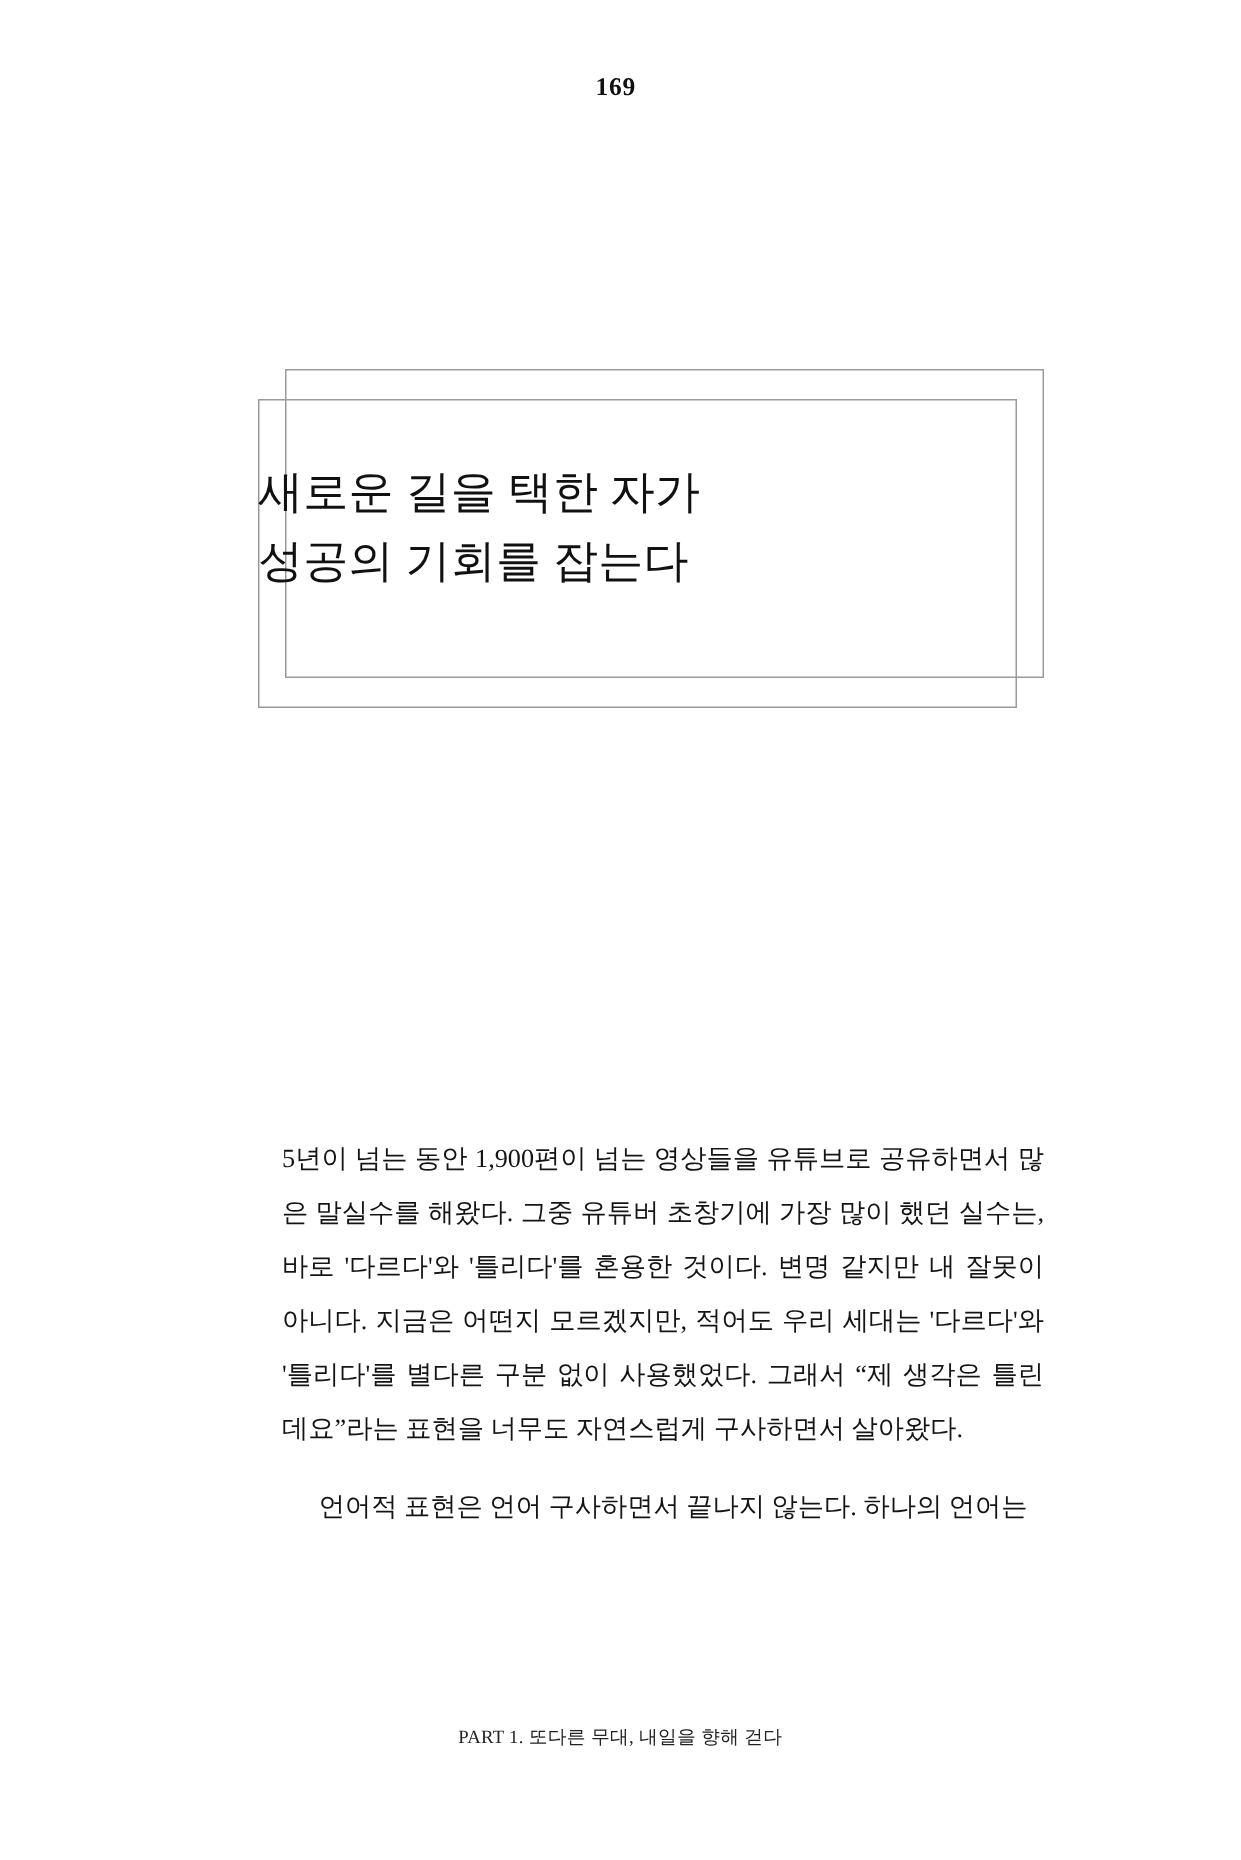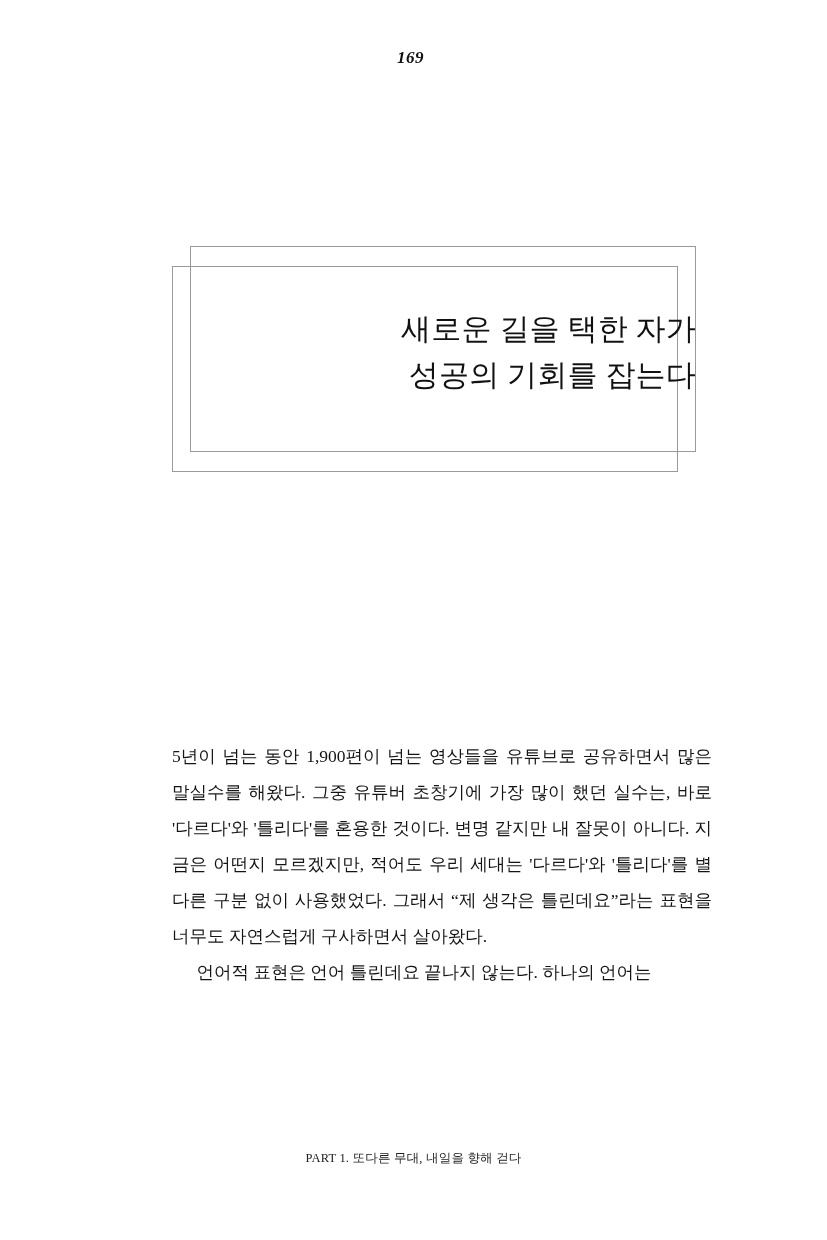--- a/index.html
+++ b/index.html
@@ -28,21 +28,20 @@
     position: absolute;
     top: 48px;
     left: 0;
     width: 821px;
     text-align: center;
     font-family: "Liberation Serif", serif;
     font-weight: bold;
     font-size: 17px;
     letter-spacing: 0.5px;
     color: #111;
-    font-style: italic;
   }
 
   
   .title-block {
     position: absolute;
     top: 246px;
     left: 172px;
     width: 524px;
     height: 226px;
   }
@@ -61,21 +60,21 @@
     left: 0px;
     top: 20px;
     width: 506px;
     height: 206px;
   }
   .title-text {
     position: absolute;
     left: 0;
     top: 60px;
     width: 524px;
-    text-align: right;
+    text-align: left;
     font-family: "Liberation Serif", serif;
     font-size: 30px;
     line-height: 1.52;
     color: #111;
     letter-spacing: 0.2px;
     white-space: pre-line;
   }
 
   
   .body-text {
@@ -84,21 +83,21 @@
     top: 738px;
     width: 540px;
     font-family: "Liberation Serif", serif;
     font-size: 17.5px;
     line-height: 2.06;
     color: #141414;
     text-align: justify;
     text-justify: inter-character;
   }
   .body-text p {
-    margin: 0;
+    margin: 16px;
   }
   .body-text p.indent {
     text-indent: 1.4em;
   }
 
   
   .footer {
     position: absolute;
     left: 0;
     top: 1150px;
@@ -119,18 +118,18 @@
 
   <div class="title-block">
     <div class="frame frame-back"></div>
     <div class="frame frame-front"></div>
     <div class="title-text">새로운 길을 택한 자가
 성공의 기회를 잡는다</div>
   </div>
 
   <div class="body-text">
     <p>5년이 넘는 동안 1,900편이 넘는 영상들을 유튜브로 공유하면서 많은 말실수를 해왔다. 그중 유튜버 초창기에 가장 많이 했던 실수는, 바로 '다르다'와 '틀리다'를 혼용한 것이다. 변명 같지만 내 잘못이 아니다. 지금은 어떤지 모르겠지만, 적어도 우리 세대는 '다르다'와 '틀리다'를 별다른 구분 없이 사용했었다. 그래서 “제 생각은 틀린데요”라는 표현을 너무도 자연스럽게 구사하면서 살아왔다.</p>
-    <p class="indent">언어적 표현은 언어 틀린데요 끝나지 않는다. 하나의 언어는</p>
+    <p class="indent">언어적 표현은 언어 구사하면서 끝나지 않는다. 하나의 언어는</p>
   </div>
 
   <div class="footer">PART 1. 또다른 무대, 내일을 향해 걷다</div>
 
 </div>
 
 </body></html>

